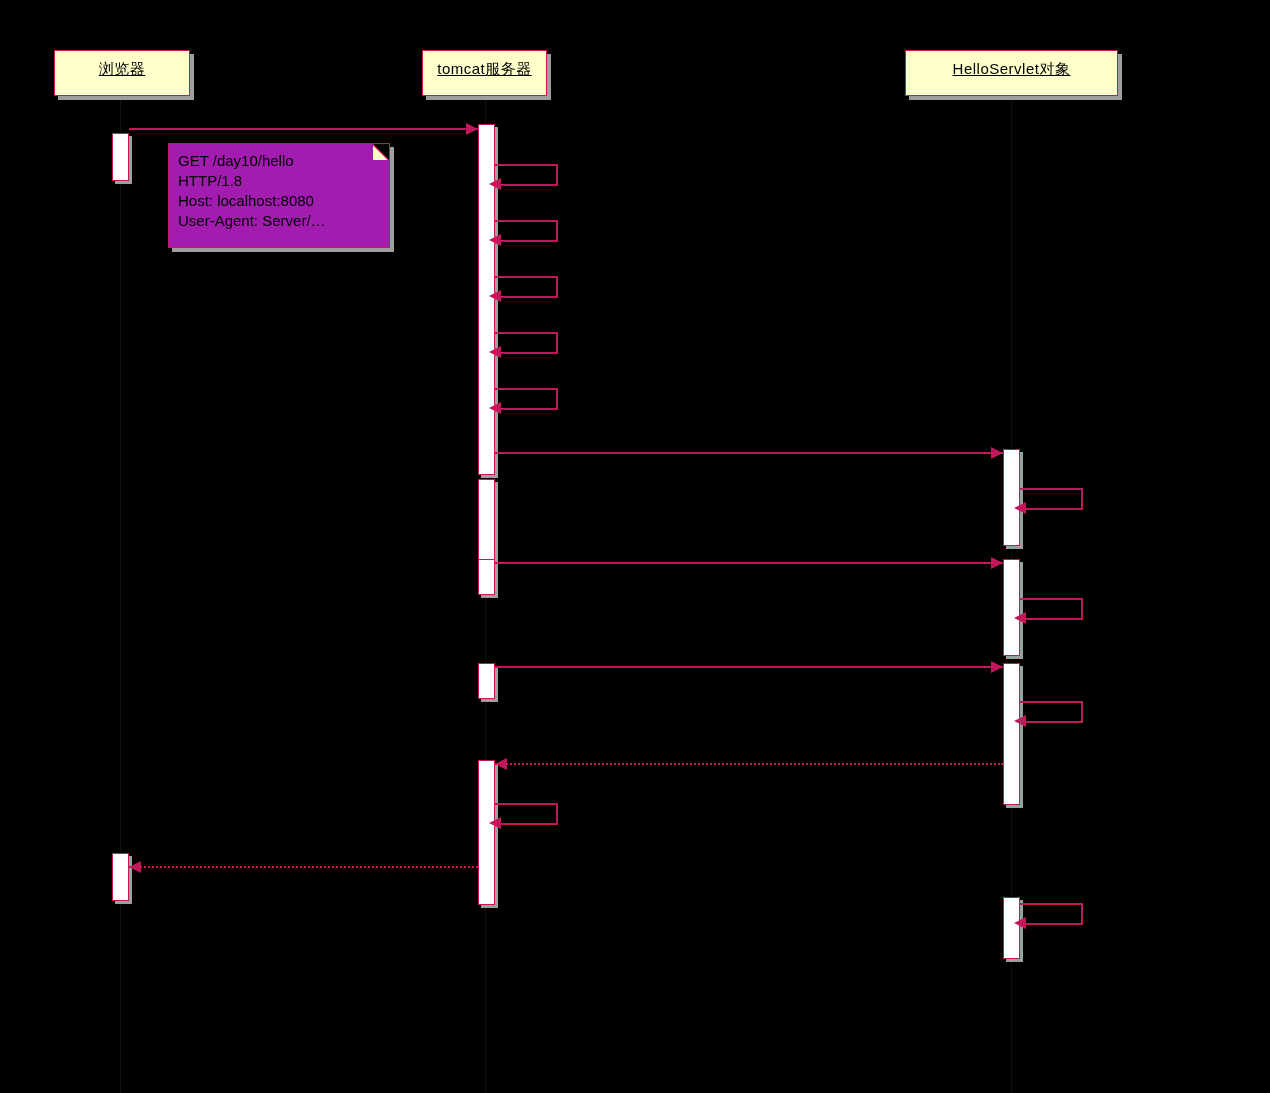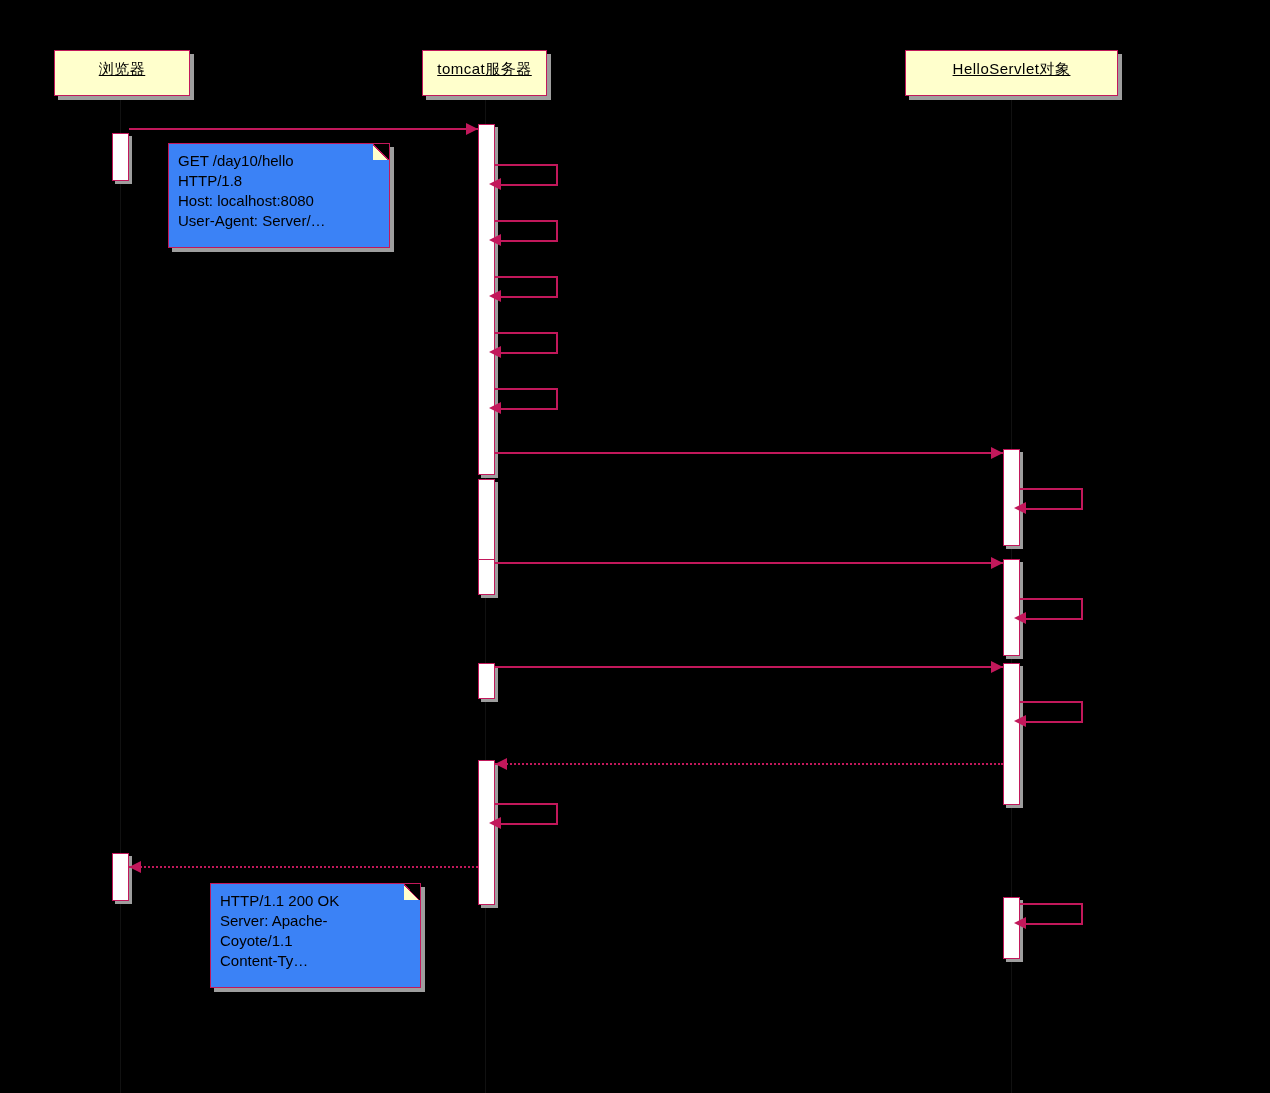--- a/index.html
+++ b/index.html
@@ -28,21 +28,21 @@
   .arrowhead.right{border-top:6px solid transparent;border-bottom:6px solid transparent;
                    border-left:12px solid #c2185b;}
   .arrowhead.left{border-top:6px solid transparent;border-bottom:6px solid transparent;
                   border-right:12px solid #c2185b;}
 
   
   .selfcall{position:absolute;box-sizing:border-box;
             border:2px solid #c2185b;border-left:none;}
 
   
-  .note{position:absolute;background:#3b82f6;border:1px solid #c2185b;
+  .note{position:absolute;background:#a21caf;border:1px solid #c2185b;
         box-shadow:4px 4px 0 0 #9e9e9e;box-sizing:border-box;
         padding:7px 9px 6px 9px;color:#000;font-size:15px;line-height:20px;}
   .note .fold{position:absolute;right:0;top:0;width:16px;height:16px;
         background:linear-gradient(225deg,#000 0 50%,#c2185b 50% 54%,#ffffcc 54% 100%);}
   .note .nline{display:block;white-space:pre;}
 </style>
 </head>
 <body>
 
 <div id="canvas">
@@ -133,20 +133,13 @@
       <div class="selfcall" style="left: 1020px; top: 903px; width: 63px; height: 22px;"></div>
       <div class="arrowhead left" style="left: 1014px; top: 917px;"></div>
     </div>
     <div class="note" style="left: 168px; top: 143px; width: 222px; height: 105px;">
       <span class="nline">GET /day10/hello</span>
       <span class="nline">HTTP/1.8</span>
       <span class="nline">Host: localhost:8080</span>
       <span class="nline">User-Agent: Server/…</span>
       <div class="fold"></div>
     </div>
-    <div class="note" style="left: 210px; top: 883px; width: 211px; height: 105px;">
-      <span class="nline">HTTP/1.1 200 OK</span>
-      <span class="nline">Server: Apache-</span>
-      <span class="nline">Coyote/1.1</span>
-      <span class="nline">Content-Ty…</span>
-      <div class="fold"></div>
-    </div>
   </div>
 
 </body></html>

